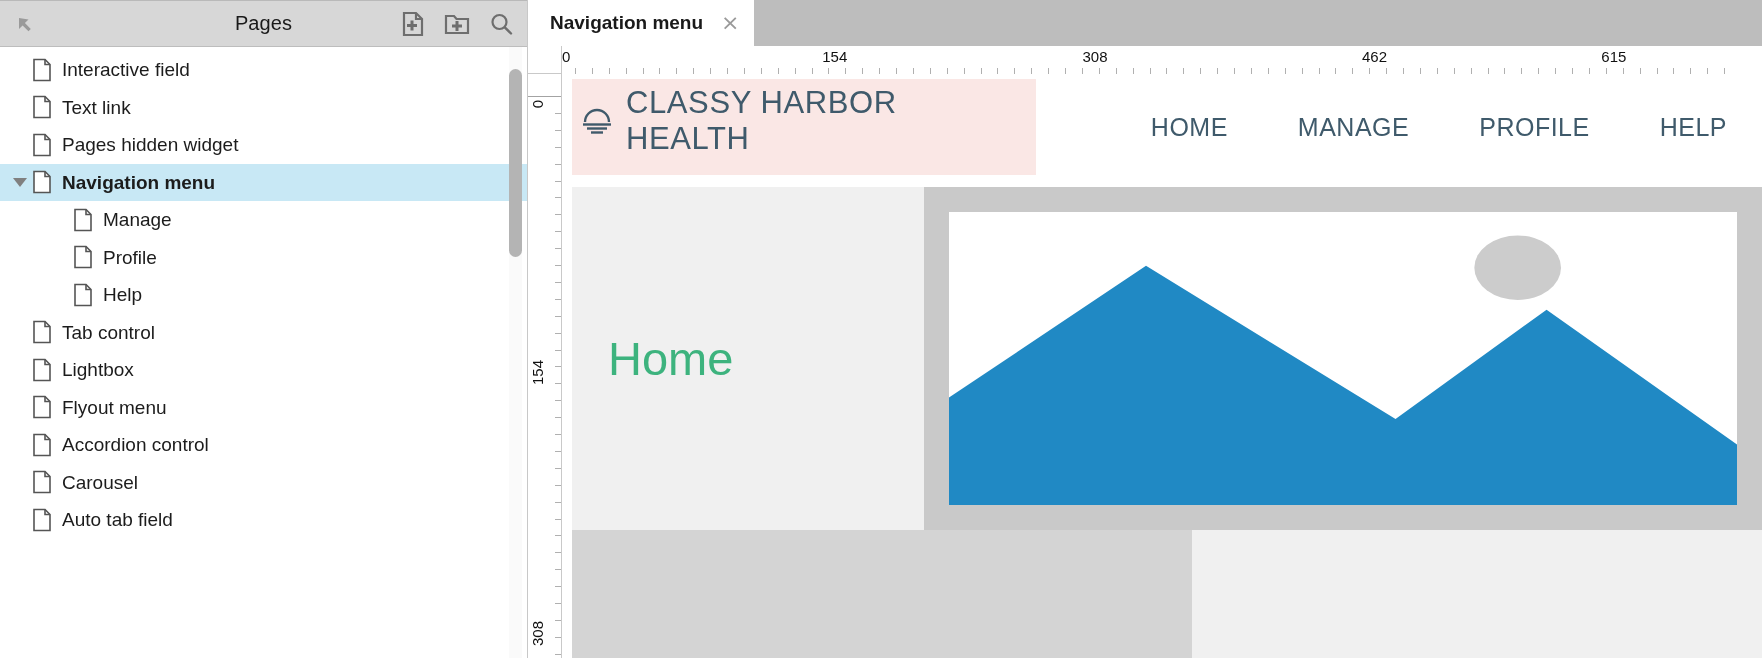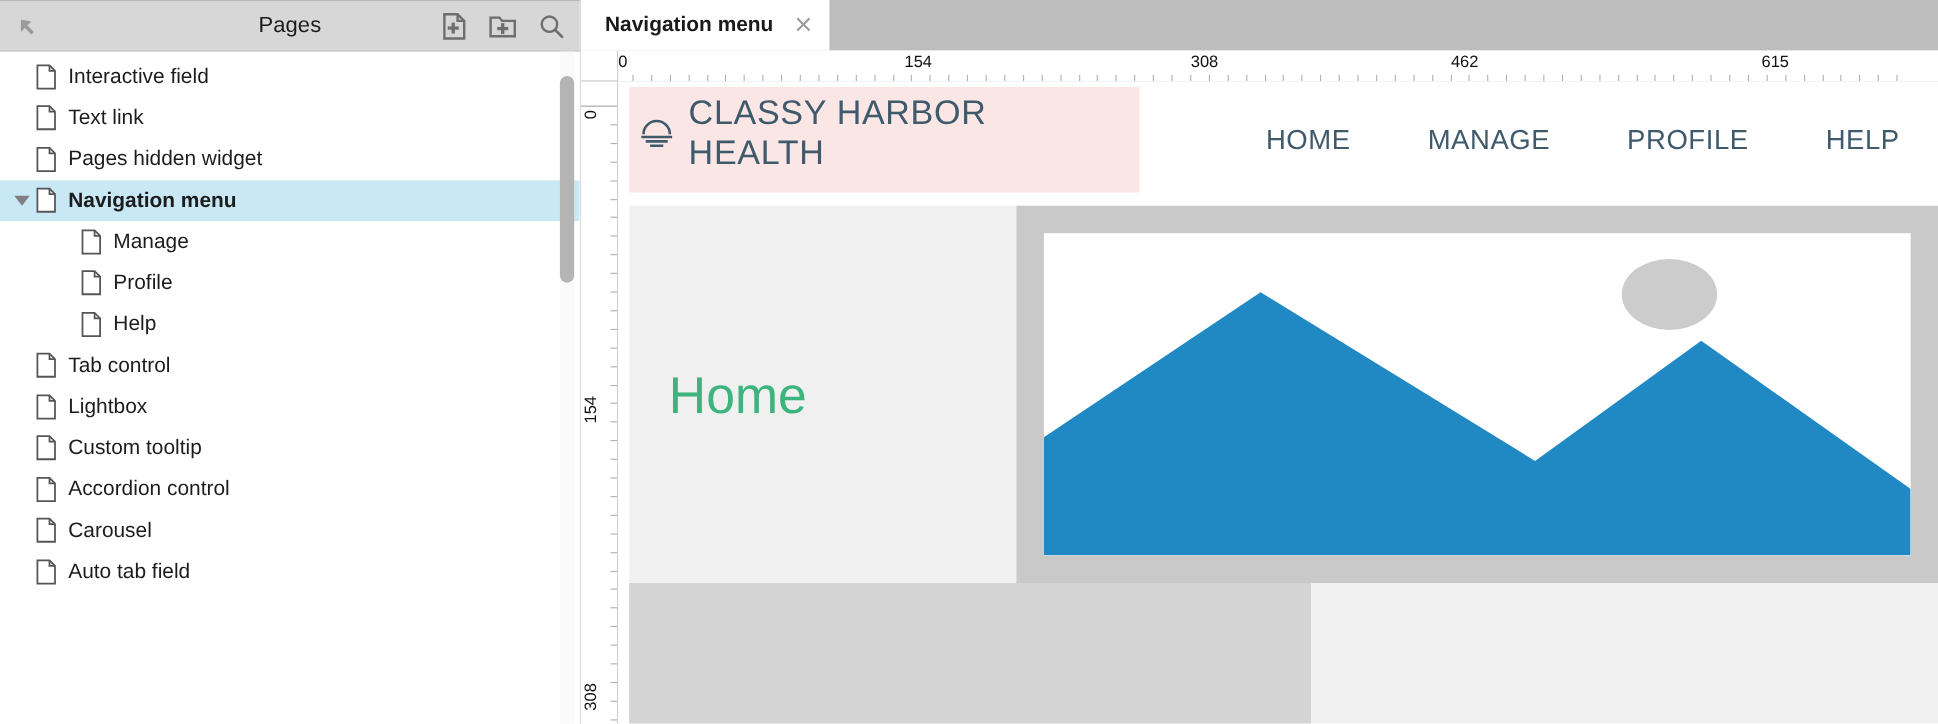--- a/index.html
+++ b/index.html
@@ -470,21 +470,21 @@
             <span class="tree-label">Lightbox</span>
           </div>
           <div class="tree-row depth0">
             <span class="pad"></span>
             <span class="page-icon">
               <svg width="20" height="24" viewBox="0 0 20 24">
                 <path d="M2 1.5 H13 L18 6.5 V22.5 H2 Z" fill="#fff" stroke="#555" stroke-width="1.6"></path>
                 <path d="M13 1.5 V6.5 H18" fill="none" stroke="#555" stroke-width="1.6"></path>
               </svg>
             </span>
-            <span class="tree-label">Custom tooltip</span>
+            <span class="tree-label">Flyout menu</span>
           </div>
           <div class="tree-row depth0">
             <span class="pad"></span>
             <span class="page-icon">
               <svg width="20" height="24" viewBox="0 0 20 24">
                 <path d="M2 1.5 H13 L18 6.5 V22.5 H2 Z" fill="#fff" stroke="#555" stroke-width="1.6"></path>
                 <path d="M13 1.5 V6.5 H18" fill="none" stroke="#555" stroke-width="1.6"></path>
               </svg>
             </span>
             <span class="tree-label">Accordion control</span>
@@ -594,21 +594,21 @@
         <div class="tick minor" style="left: 1094.7px;"></div>
         <div class="tick minor" style="left: 1111.6px;"></div>
         <div class="tick minor" style="left: 1128.5px;"></div>
         <div class="tick minor" style="left: 1145.4px;"></div>
         <div class="tick minor" style="left: 1162.3px;"></div>
         <div class="tick minor" style="left: 1179.2px;"></div>
         <div class="tick minor" style="left: 1196.1px;"></div>
         <div class="rlabel" style="left: 34px;">0</div>
         <div class="rlabel" style="left: 294.26px;">154</div>
         <div class="rlabel" style="left: 554.52px;">308</div>
-        <div class="rlabel" style="left: 791px;">462</div>
+        <div class="rlabel" style="left: 834px;">462</div>
         <div class="rlabel" style="left: 1073.35px;">615</div>
       </div>
     <div class="ruler-v" id="ruler-v">
         <div class="tick major" style="top: 22px;"></div>
         <div class="tick minor" style="top: 38.9px;"></div>
         <div class="tick minor" style="top: 55.8px;"></div>
         <div class="tick minor" style="top: 72.7px;"></div>
         <div class="tick minor" style="top: 89.6px;"></div>
         <div class="tick minor" style="top: 106.5px;"></div>
         <div class="tick minor" style="top: 123.4px;"></div>

